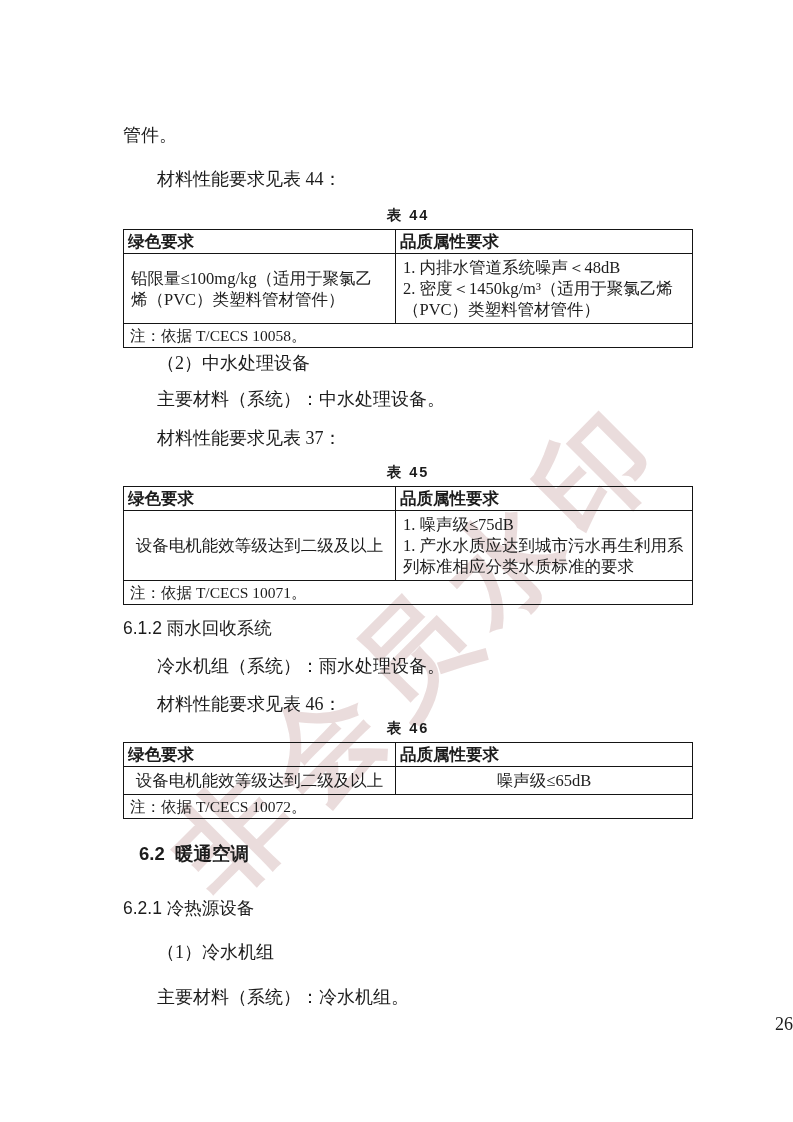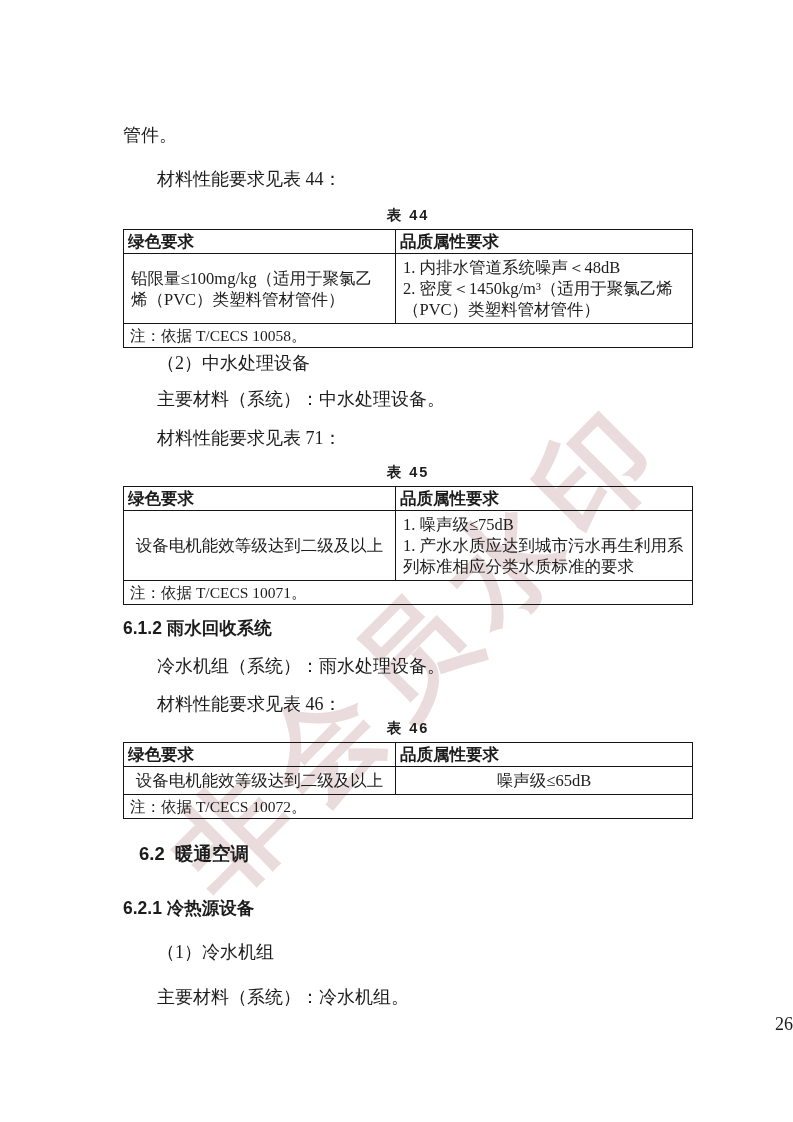--- a/index.html
+++ b/index.html
@@ -79,21 +79,21 @@
     margin: 16px;
     font-family: "Liberation Sans", "DejaVu Sans", sans-serif;
     font-weight: bold;
     font-size: 18.5px;
     line-height: 25px;
     white-space: pre;
   }
   .h-minor {
     margin: 0;
     font-family: "Liberation Sans", "DejaVu Sans", sans-serif;
-    font-weight: bold;
+    font-weight: normal;
     font-size: 17.5px;
     line-height: 24px;
     white-space: pre;
   }
   .page-num {
     position: absolute;
     left: 0; top: 1014px;
     width: 100%;
     text-align: right;
     font-size: 18px;
@@ -133,21 +133,21 @@
     <tr>
       <td class="note-cell" colspan="2">注：依据 T/CECS 10058。</td>
     </tr>
   </tbody>
     </table>
 
   <p class="para indent" style="margin-top:4px">（2）中水处理设备</p>
 
   <p class="para indent" style="margin-top:14px">主要材料（系统）：中水处理设备。</p>
 
-  <p class="para indent" style="margin-top:17px">材料性能要求见表 71：</p>
+  <p class="para indent" style="margin-top:17px">材料性能要求见表 37：</p>
 
   <p class="tbl-caption" style="margin-top:14px">表 45</p>
 
   <table class="spec" style="margin-top:5px">
     <colgroup>
         <col class="c-left">
         <col>
       </colgroup>
     <tbody>
         <tr>

